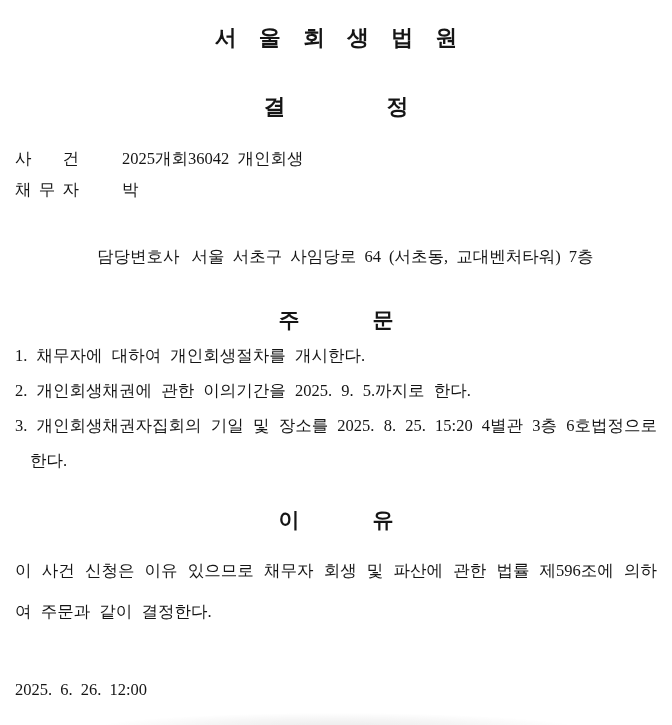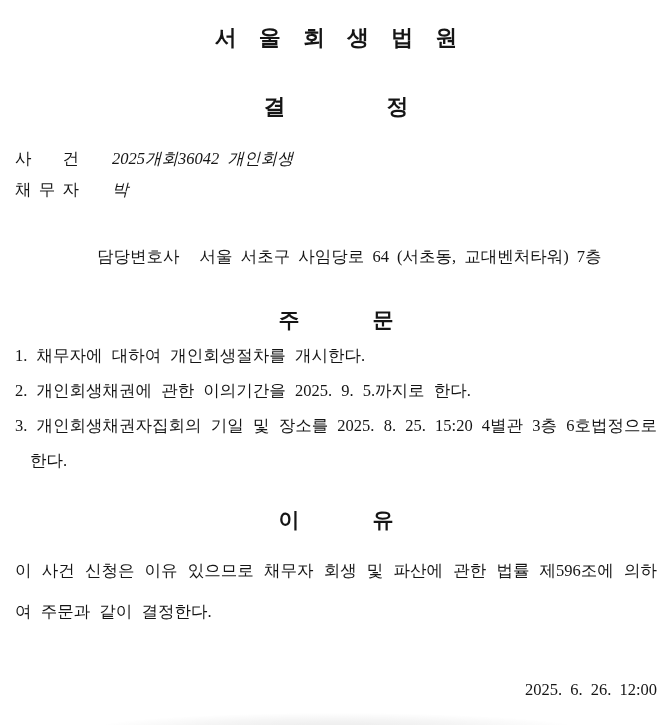--- a/index.html
+++ b/index.html
@@ -43,40 +43,40 @@
   
   .content { margin: 0 15px; font-size: 16.5px; }
   .case-block { margin-top: 24px; }
   .case-row { display: flex; line-height: 31px; }
   .case-label {
     display: inline-flex;
     justify-content: space-between;
     width: 64px;
     flex: none;
   }
-  .case-value { margin-left: 33px; white-space: pre; font-style: italic; }
+  .case-value { margin-left: 43px; white-space: pre; }
   .address-block { margin-top: 34px; padding-left: 82px; line-height: 35px; word-spacing: 4px; }
   .address-row { display: flex; }
   .service-label { flex: none; }
-  .service-value { margin-left: 20px; }
+  .service-value { margin-left: 12px; }
   .order-list { margin-top: 6px; line-height: 35px; word-spacing: 5px; }
   .order-item {
     padding-left: 15px;
     text-indent: -15px;
     text-align: justify;
   }
   .reason-text {
     margin-top: 18px;
     line-height: 41px;
     word-spacing: 5px;
     text-align: justify;
   }
   .date-line {
     margin-top: 40px;
-    text-align: right;
+    text-align: left;
     line-height: 35px;
     word-spacing: 4px;
   }
   
   .bottom-shadow {
     position: absolute;
     left: 90px;
     right: 90px;
     bottom: -22px;
     height: 34px;

